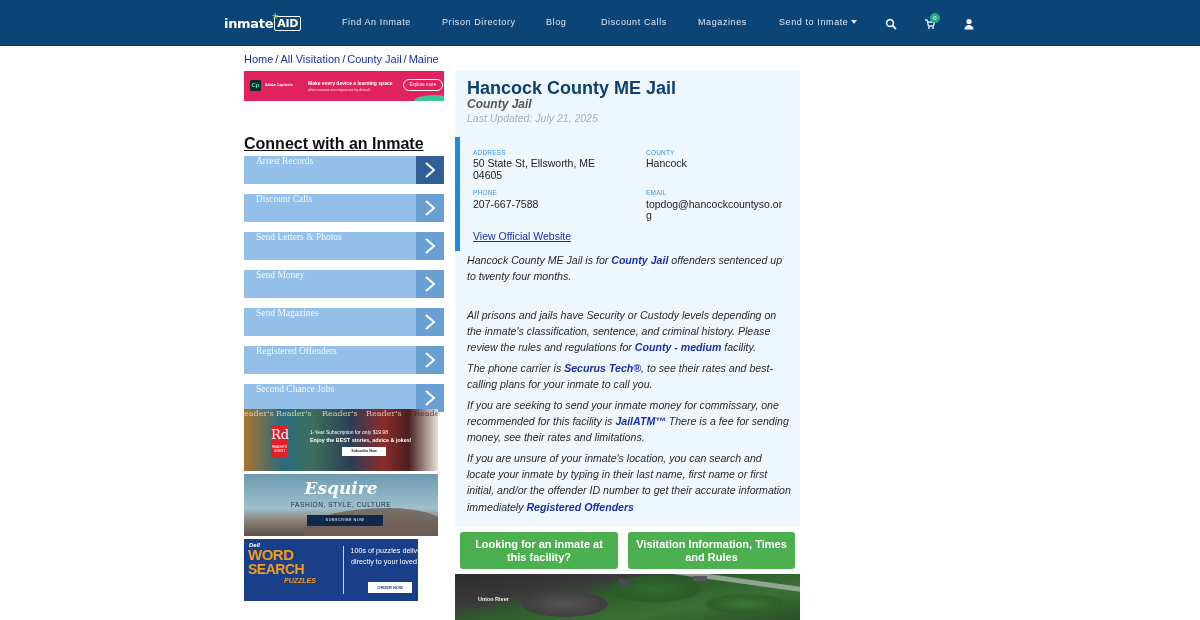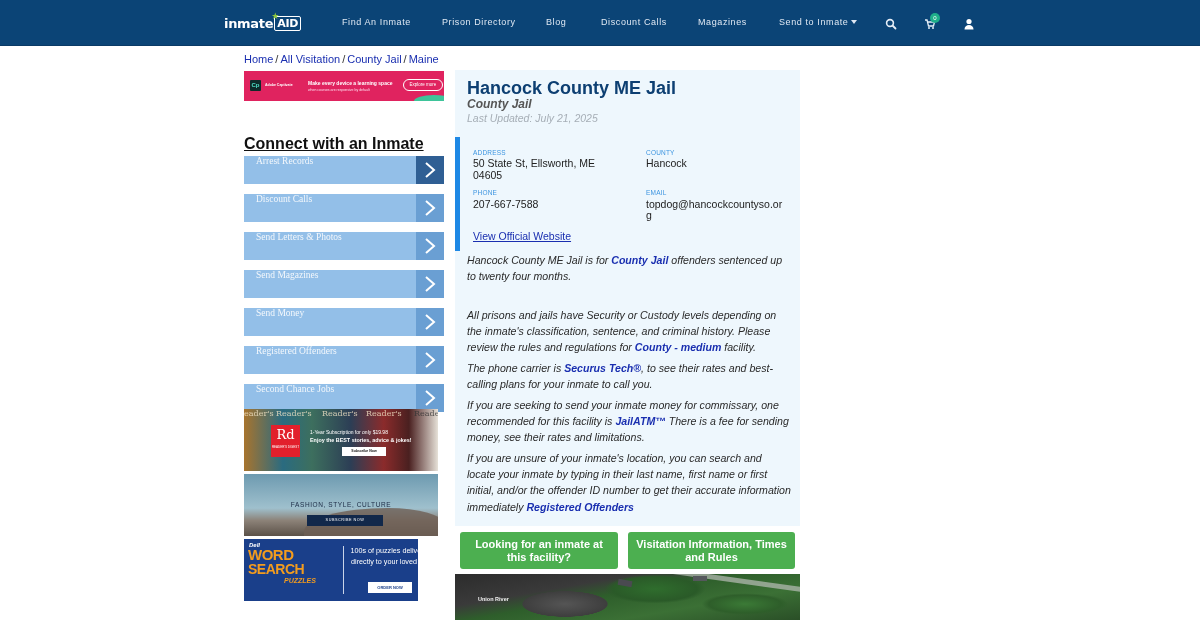--- a/index.html
+++ b/index.html
@@ -27,21 +27,21 @@
 
   .connect-title { position: absolute; left: 244px; top: 135px; font-size: 16px; font-weight: bold; color: #111; text-decoration: underline; white-space: nowrap; }
   .side-menu { position: absolute; left: 244px; top: 156px; width: 200px; }
   .side-item { position: relative; height: 28px; margin-bottom: 10px; background: #93bfe8; display: flex; align-items: flex-start; font-family: Liberation Serif, serif; }
   .side-item .label { padding-left: 12px; color: #f4f8fc; font-size: 9.5px; flex: 1; white-space: nowrap; }
   .side-item .arrow { width: 28px; height: 28px; background: #6a9fd3; display: flex; align-items: center; justify-content: center; }
   .side-item.active .arrow { background: #2f5f94; }
 
   .ad-rd { position: absolute; left: 244px; top: 409px; width: 194px; height: 62px; background: linear-gradient(90deg, #a8742e 0%, #2a6b80 20%, #3d6f5e 35%, #2c3e55 55%, #8b2b2b 72%, #4a2020 85%, #e6e1d8 100%); overflow: hidden; }
   .ad-rd .mag-title { position: absolute; top: 0px; color: #f4e6c8; font-family: "DejaVu Serif", serif; font-size: 8px; opacity: .8; white-space: nowrap; }
-  .ad-rd .rd-logo { position: absolute; left: 27px; top: 16px; width: 29px; height: 32px; background: #e2202c; color: #fff; font-family: "DejaVu Serif", serif; font-size: 13px; text-align: center; line-height: 20px; }
+  .ad-rd .rd-logo { position: absolute; left: 27px; top: 16px; width: 17px; height: 32px; background: #e2202c; color: #fff; font-family: "DejaVu Serif", serif; font-size: 13px; text-align: center; line-height: 20px; }
   .ad-rd .rd-logo small { display: block; font-family: "Liberation Sans", sans-serif; font-size: 3px; line-height: 4px; }
   .ad-rd .t1 { position: absolute; left: 66px; top: 20px; color: #fff; font-size: 5px; white-space: nowrap; }
   .ad-rd .t2 { position: absolute; left: 66px; top: 28px; color: #fff; font-size: 5.4px; font-weight: bold; white-space: nowrap; }
   .ad-rd .cta { position: absolute; left: 98px; top: 38px; width: 44px; height: 9px; background: #fff; color: #111; font-size: 3.5px; text-align: center; line-height: 9px; font-weight: bold; }
 
   .ad-esq { position: absolute; left: 244px; top: 474px; width: 194px; height: 62px; background: linear-gradient(180deg, #6d9ab0 0%, #9fc0cd 55%, #8c8278 75%, #5b5148 100%); overflow: hidden; }
   .ad-esq .mtn { position: absolute; left: 60px; top: 34px; width: 140px; height: 40px; background: #6e5f55; border-radius: 60% 40% 0 0; opacity: .8; }
   .ad-esq .logo-e { position: absolute; left: 0; width: 100%; top: 4px; text-align: center; color: #fff; font-family: "DejaVu Serif", serif; font-style: italic; font-weight: bold; font-size: 17px; }
   .ad-esq .tag { position: absolute; left: 0; width: 100%; top: 27px; text-align: center; color: #1b2a44; font-size: 6.5px; letter-spacing: .6px; }
   .ad-esq .cta { position: absolute; left: 63px; top: 41px; width: 76px; height: 11px; background: #12284a; color: #fff; font-size: 3.8px; text-align: center; line-height: 11px; letter-spacing: .5px; }
@@ -151,29 +151,29 @@
   </div>
   <div class="side-item">
     <span class="label">Send Letters &amp; Photos</span>
     <span class="arrow">
         <svg width="12" height="16" viewBox="0 0 12 16">
           <path d="M2 1l8 7-8 7" fill="none" stroke="#fff" stroke-width="2"></path>
         </svg>
       </span>
   </div>
   <div class="side-item">
+    <span class="label">Send Money</span>
+    <span class="arrow">
+        <svg width="12" height="16" viewBox="0 0 12 16">
+          <path d="M2 1l8 7-8 7" fill="none" stroke="#fff" stroke-width="2"></path>
+        </svg>
+      </span>
+  </div>
+  <div class="side-item">
     <span class="label">Send Magazines</span>
-    <span class="arrow">
-        <svg width="12" height="16" viewBox="0 0 12 16">
-          <path d="M2 1l8 7-8 7" fill="none" stroke="#fff" stroke-width="2"></path>
-        </svg>
-      </span>
-  </div>
-  <div class="side-item">
-    <span class="label">Send Money</span>
     <span class="arrow">
         <svg width="12" height="16" viewBox="0 0 12 16">
           <path d="M2 1l8 7-8 7" fill="none" stroke="#fff" stroke-width="2"></path>
         </svg>
       </span>
   </div>
   <div class="side-item">
     <span class="label">Registered Offenders</span>
     <span class="arrow">
         <svg width="12" height="16" viewBox="0 0 12 16">
@@ -198,20 +198,21 @@
   <span class="mag-title" style="left:122px">Reader's</span>
   <span class="mag-title" style="left:170px;color:#333">Reader's</span>
   <div class="rd-logo"><span>Rd</span><small>READER'S DIGEST</small></div>
   <span class="t1">1-Year Subscription for only $19.98</span>
   <span class="t2">Enjoy the BEST stories, advice &amp; jokes!</span>
   <span class="cta">Subscribe Now</span>
 </div>
 
 <div class="ad-esq">
   <span class="mtn"></span>
+  <div class="logo-e">Esquire</div>
   <div class="tag">FASHION, STYLE, CULTURE</div>
   <span class="cta">SUBSCRIBE NOW</span>
 </div>
 
 <div class="ad-dell">
   <span class="dell">Dell</span>
   <span class="word">WORD</span>
   <span class="search">SEARCH</span>
   <span class="puzzles">PUZZLES</span>
   <span class="divider"></span>

